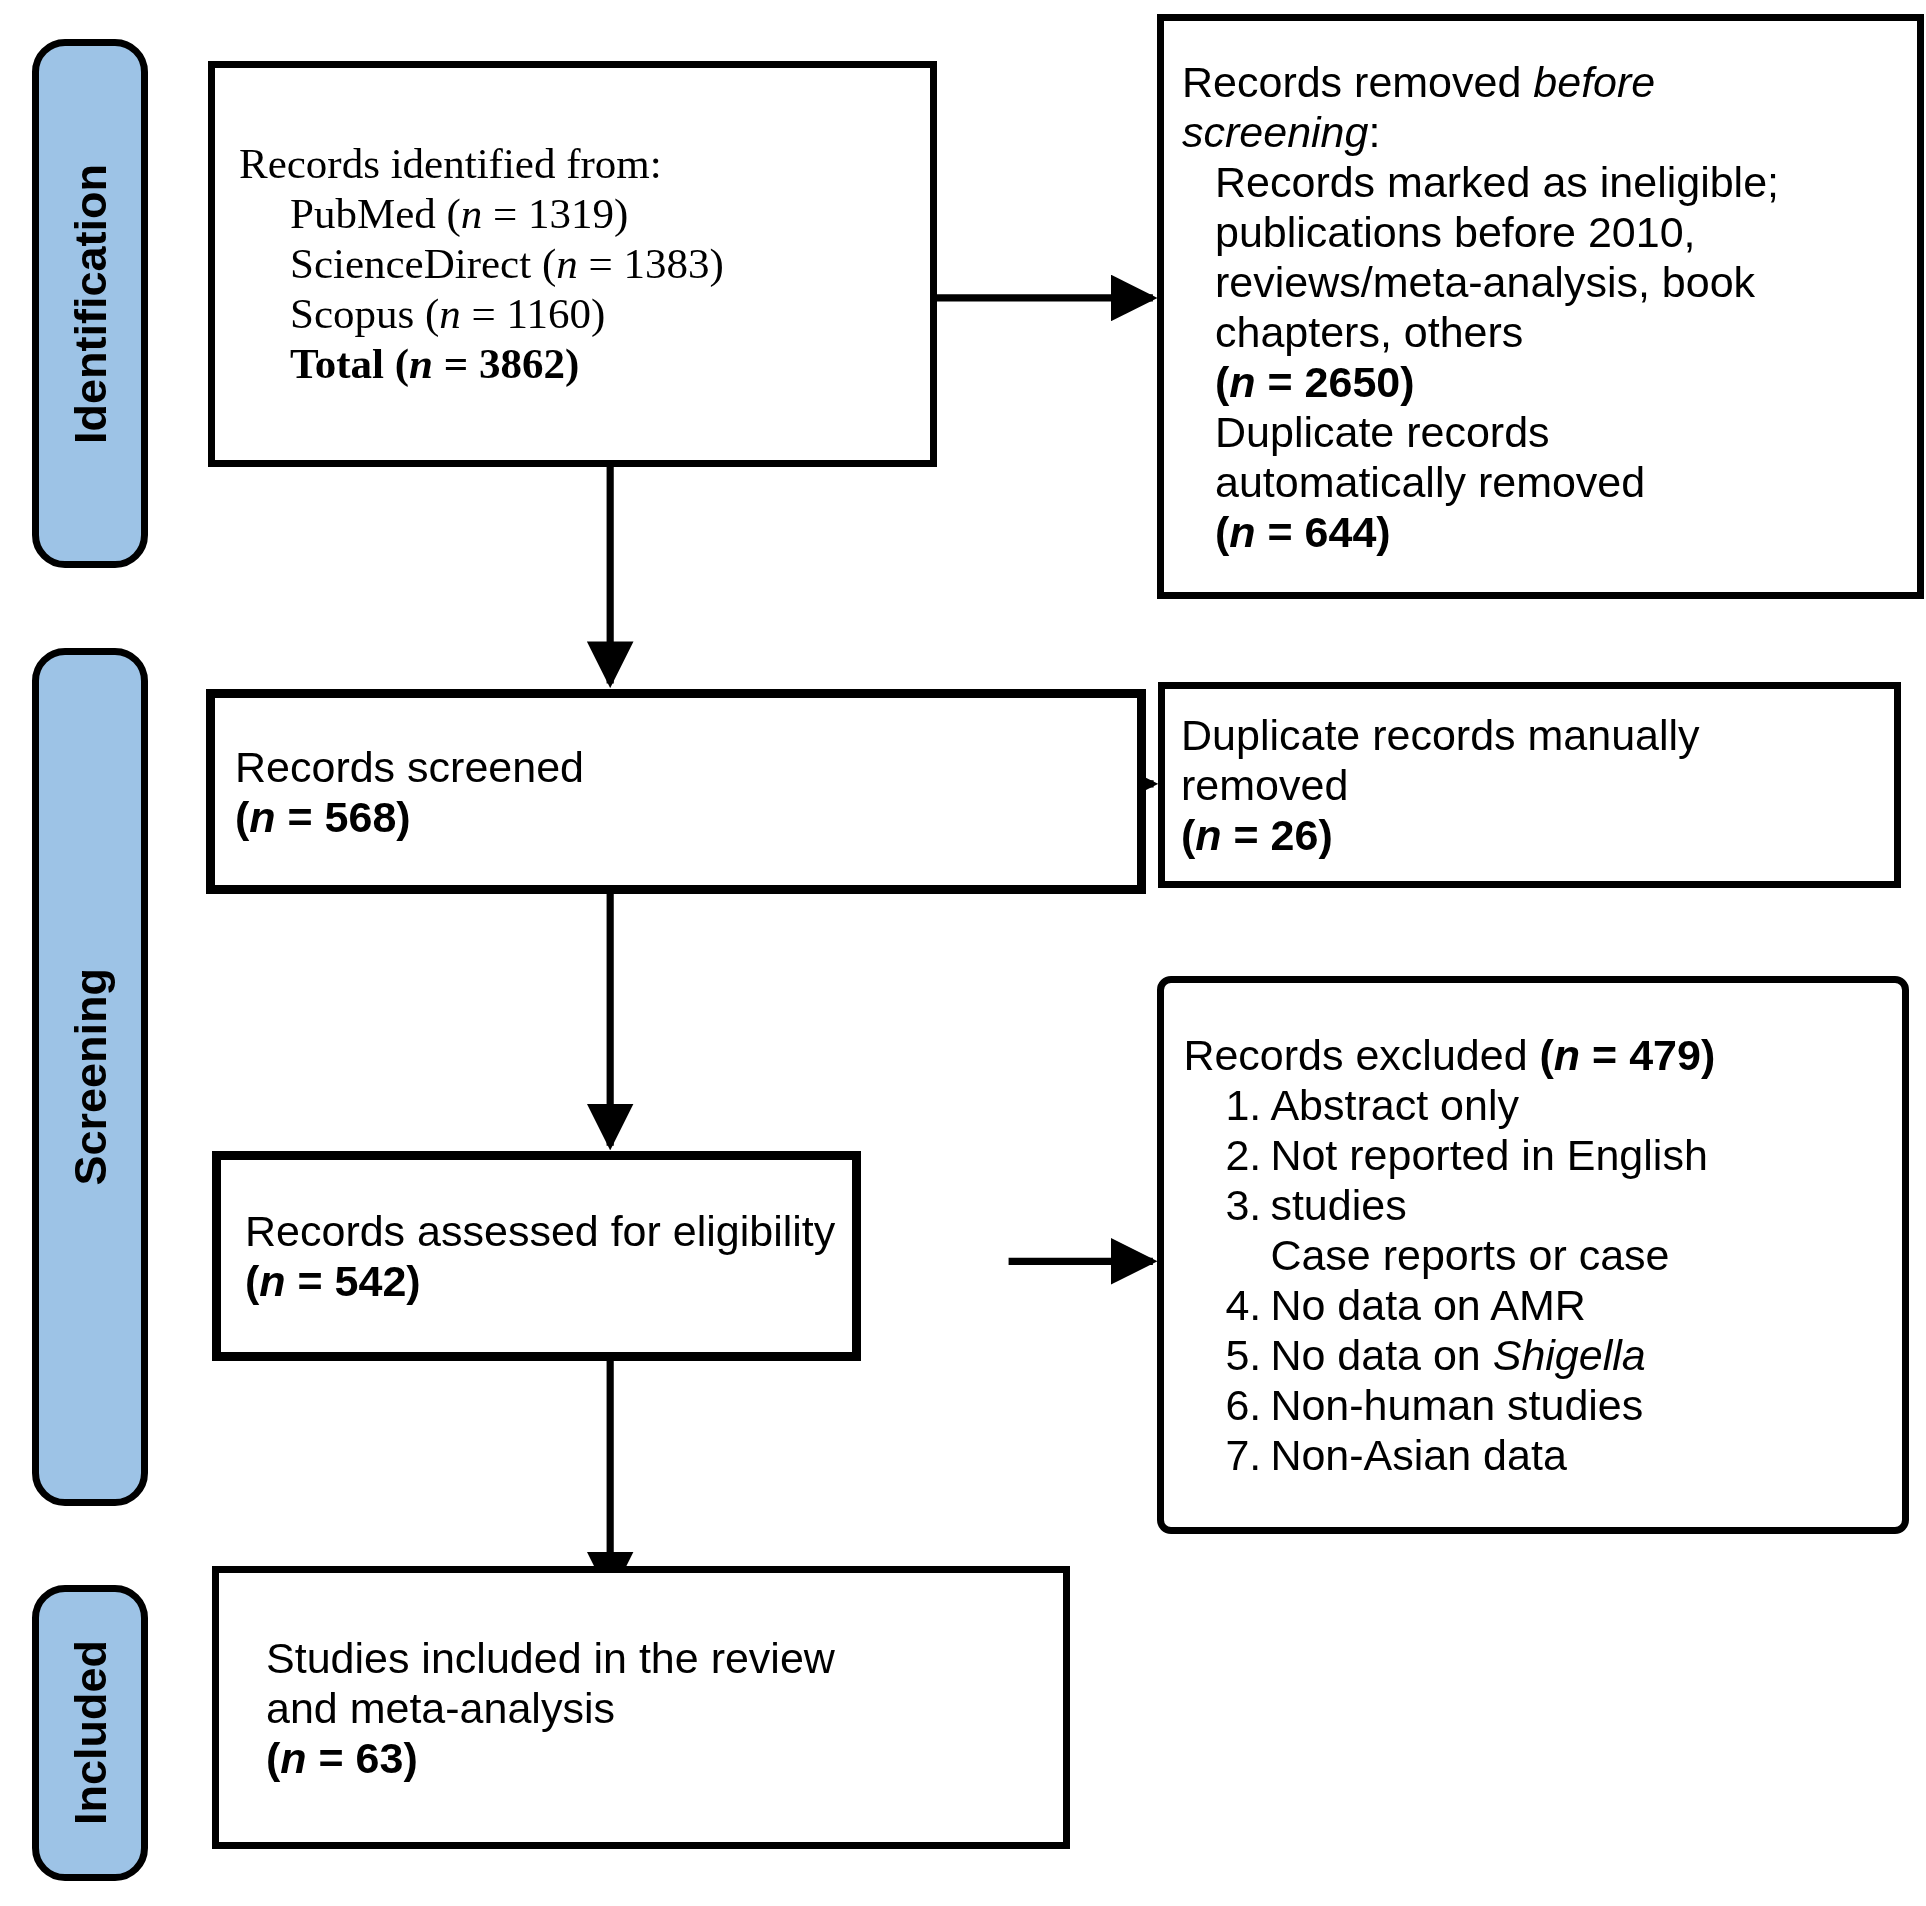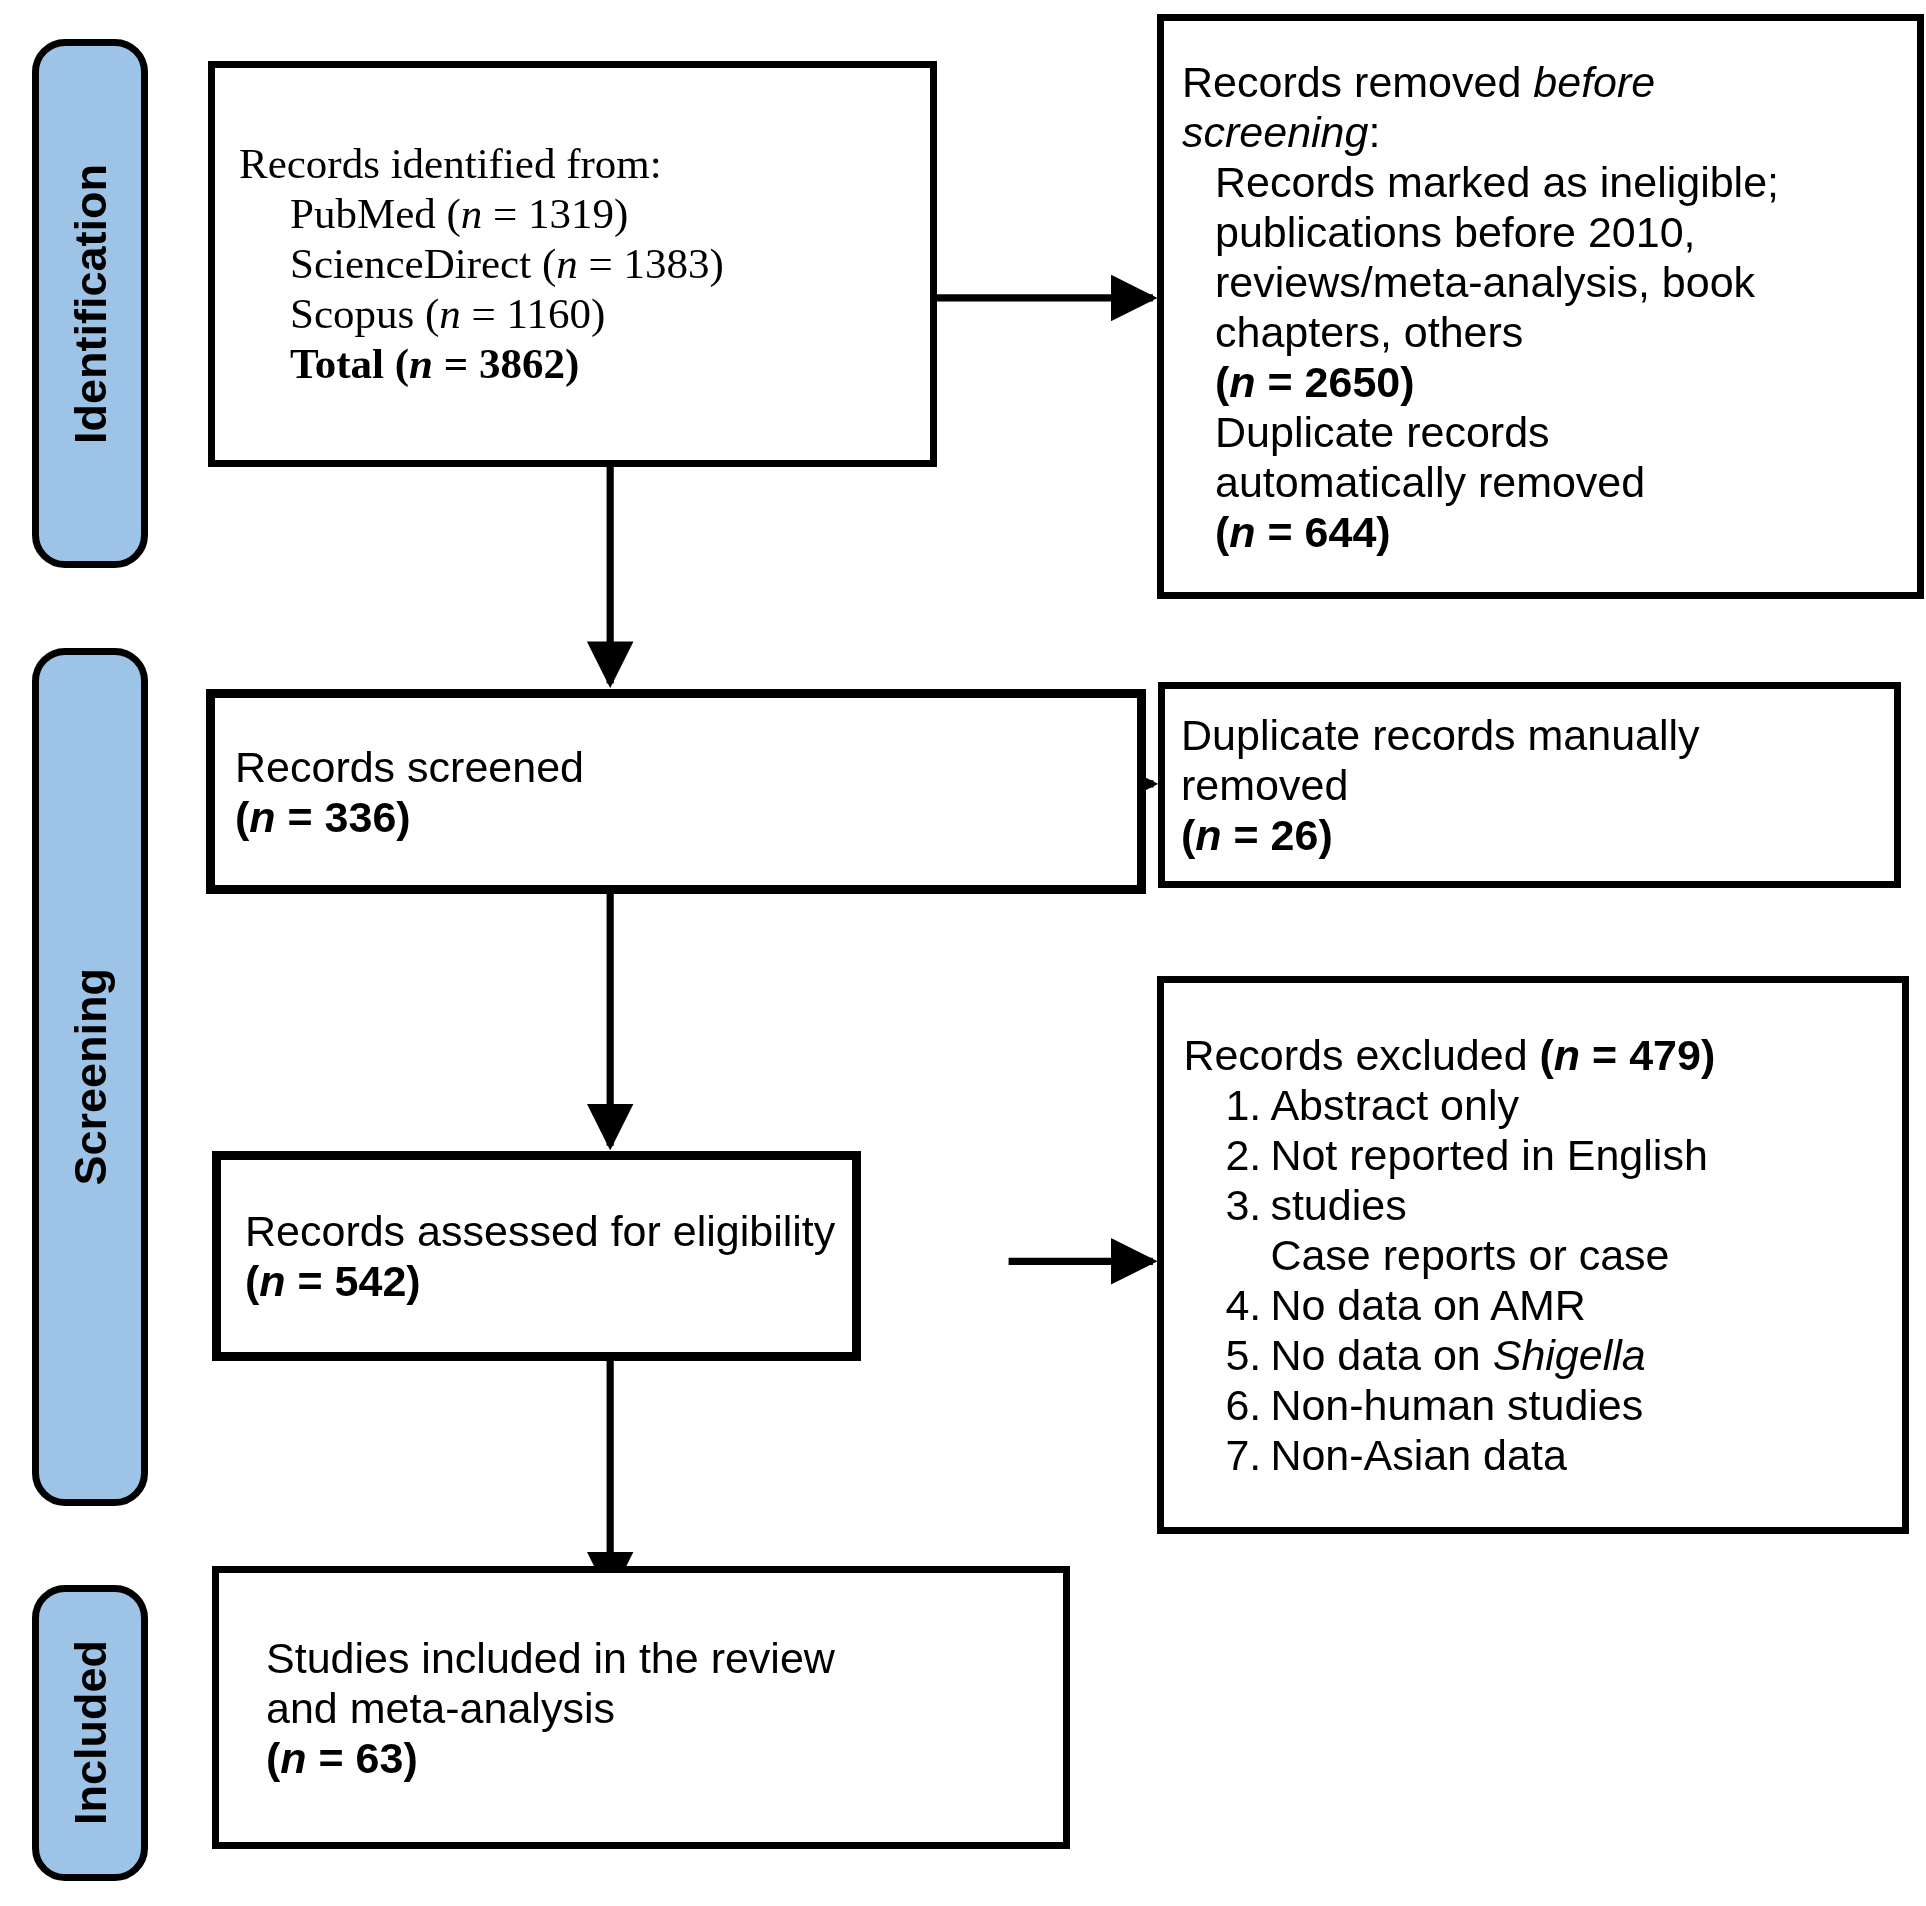--- a/index.html
+++ b/index.html
@@ -46,21 +46,21 @@
     background:var(--bg);
     border:7.2px solid var(--line);
     box-sizing:border-box;
     display:flex;flex-direction:column;justify-content:center;
   }
   #box-identified{left:208px;top:61px;width:729px;height:406px;font-family:Liberation Serif, serif;}
   #box-removed{left:1157px;top:14.4px;width:767px;height:585px;}
   #box-screened{left:206px;top:689px;width:940px;height:205px;border-width:9.3px;}
   #box-dup-manual{left:1158px;top:682px;width:743px;height:206px;}
   #box-assessed{left:212px;top:1151px;width:649px;height:210px;border-width:9.3px;}
-  #box-excluded{left:1157px;top:976px;width:752px;height:558px;}
+  #box-excluded{left:1157px;top:976px;width:752px;height:558px;border-radius:14px;}
   #box-included-studies{left:212px;top:1566px;width:858px;height:283px;}
 
   .content{width:100%;}
   #box-identified .content{padding-left:24px;}
   #box-removed .content{padding-left:18px;}
   #box-screened .content{padding-left:20px;}
   #box-dup-manual .content{padding-left:16px;}
   #box-assessed .content{padding-left:24px;}
   #box-excluded .content{padding-left:19.4px;padding-right:10.8px;}
   #box-included-studies .content{padding-left:47px;}
@@ -116,21 +116,21 @@
         <div class="tline ind1"><span class="seg-r">PubMed (</span><span class="seg-i">n</span><span class="seg-r"> = 1319)</span></div>
         <div class="tline ind1"><span class="seg-r">ScienceDirect (</span><span class="seg-i">n</span><span class="seg-r"> = 1383)</span></div>
         <div class="tline ind1"><span class="seg-r">Scopus (</span><span class="seg-i">n</span><span class="seg-r"> = 1160)</span></div>
         <div class="tline ind1"><span class="seg-b">Total (</span><span class="seg-bi">n</span><span class="seg-b"> = 3862)</span></div>
       </div>
   </div>
 
   <div class="box" id="box-screened">
     <div class="content">
         <div class="tline"><span class="seg-r">Records screened</span></div>
-        <div class="tline"><span class="seg-b">(</span><span class="seg-bi">n</span><span class="seg-b"> = 336)</span></div>
+        <div class="tline"><span class="seg-b">(</span><span class="seg-bi">n</span><span class="seg-b"> = 568)</span></div>
       </div>
   </div>
 
   <div class="box" id="box-assessed">
     <div class="content">
         <div class="tline"><span class="seg-r">Records assessed for eligibility</span></div>
         <div class="tline"><span class="seg-b">(</span><span class="seg-bi">n</span><span class="seg-b"> = 542)</span></div>
       </div>
   </div>
 

